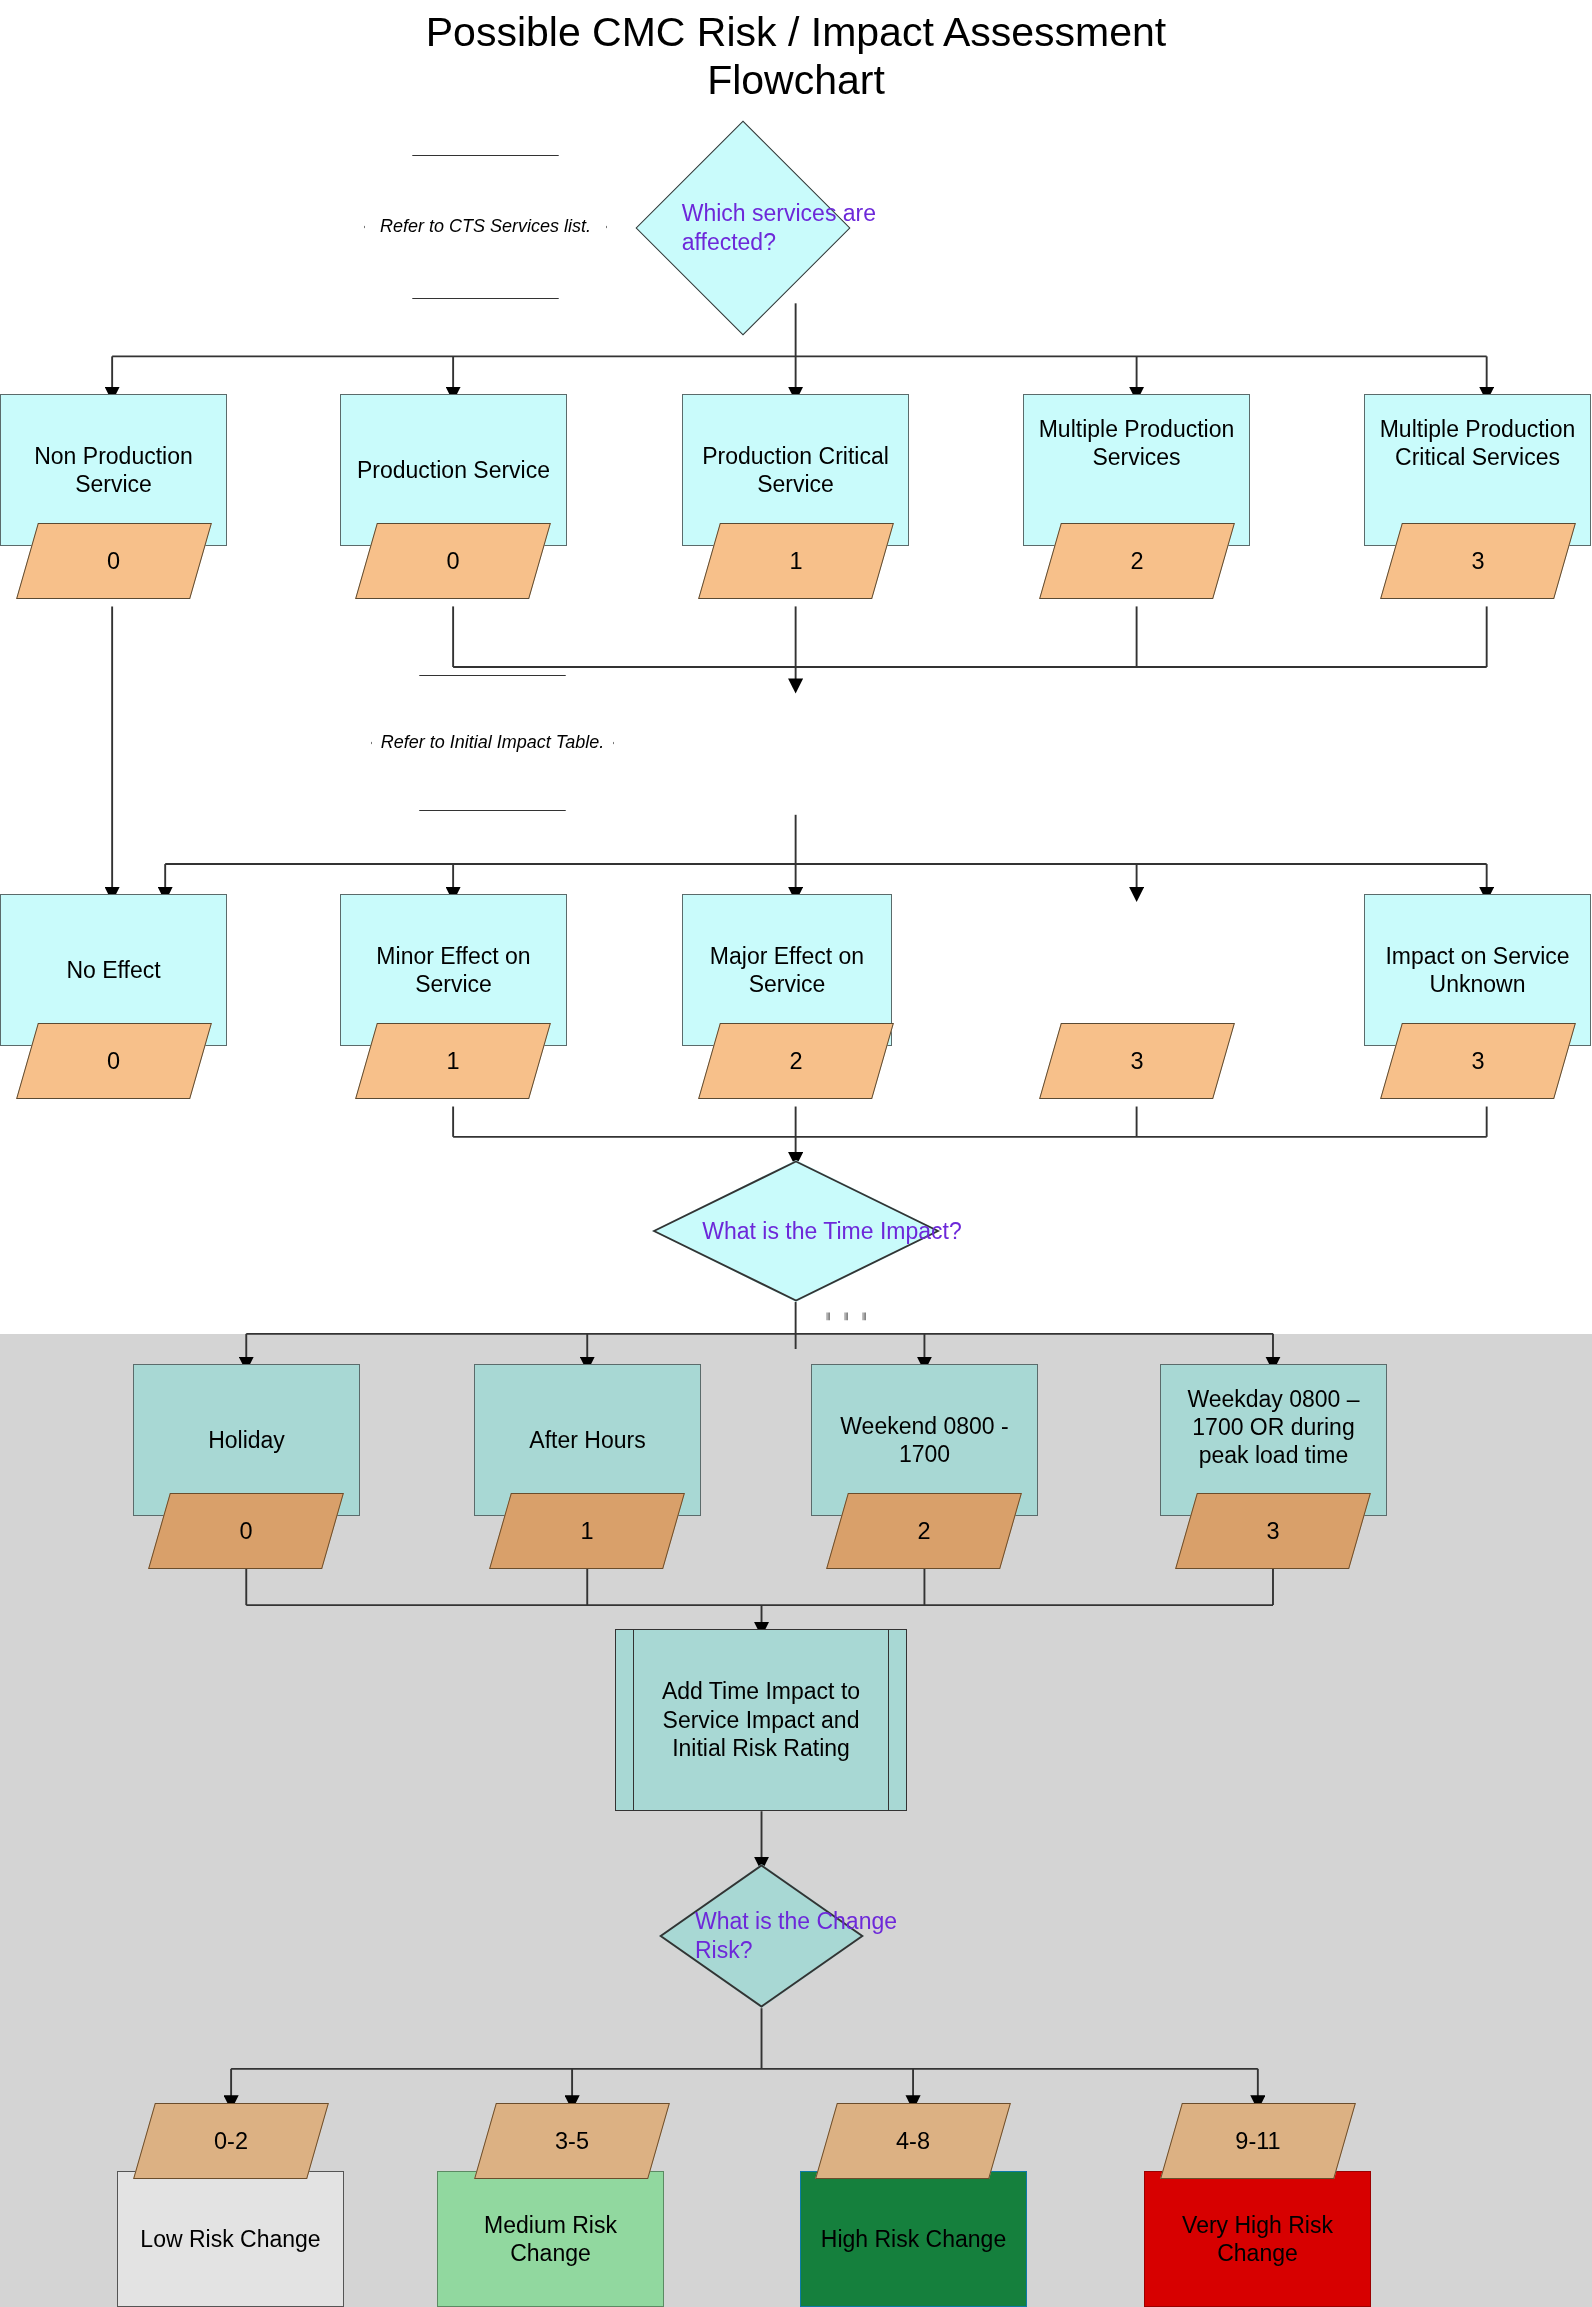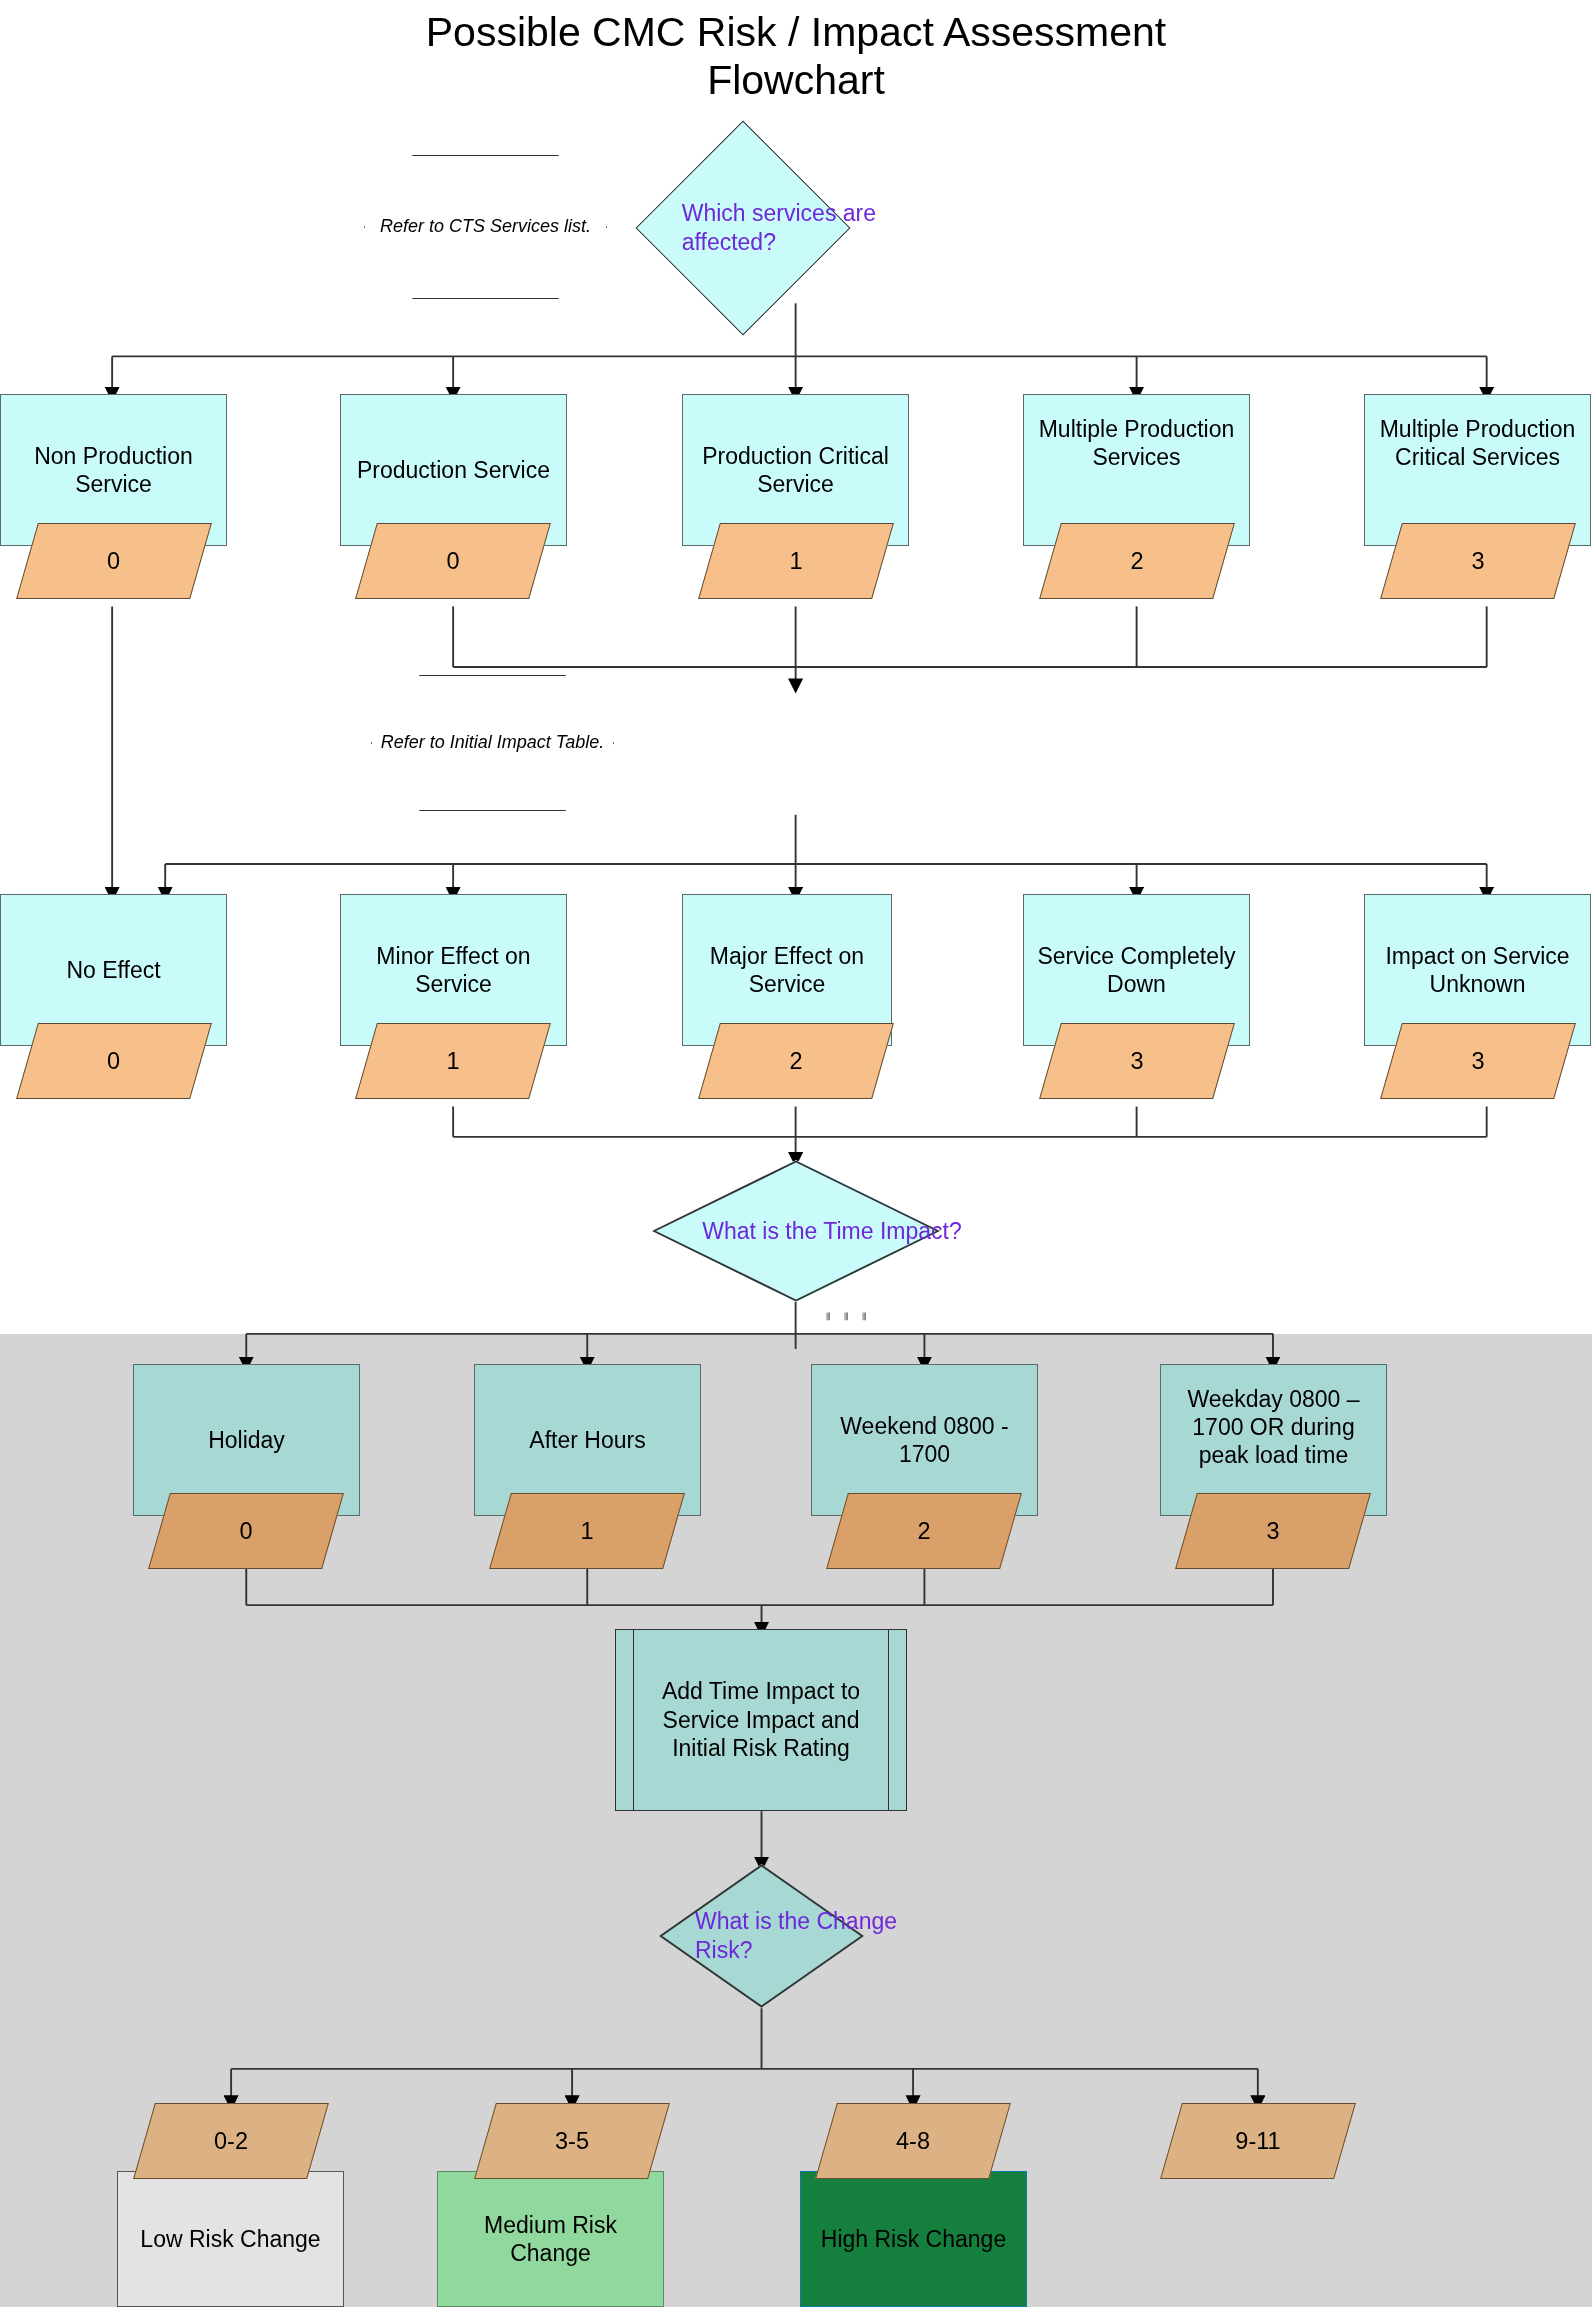--- a/index.html
+++ b/index.html
@@ -213,23 +213,20 @@
   </div>
 
   <div class="box cyan" style="left:682px;top:894px;width:210px;height:152px;">
     <span class="boxlabel">Major Effect on Service</span>
   </div>
   <div class="para" style="left:709px;top:1023px;width:174px;height:76px;">
     <div class="pshape"></div>
     <span class="pval">2</span>
   </div>
 
-  <div class="box cyan" style="left:1023px;top:894px;width:227px;height:152px;">
-    <span class="boxlabel">Service Completely Down</span>
-  </div>
   <div class="para" style="left:1050px;top:1023px;width:174px;height:76px;">
     <div class="pshape"></div>
     <span class="pval">3</span>
   </div>
 
   <div class="box cyan" style="left:1364px;top:894px;width:227px;height:152px;">
     <span class="boxlabel">Impact on Service Unknown</span>
   </div>
   <div class="para" style="left:1391px;top:1023px;width:174px;height:76px;">
     <div class="pshape"></div>
@@ -309,19 +306,22 @@
   </div>
 
   <div class="box blue" style="left:800px;top:2171px;width:227px;height:136px;">
     <span class="boxlabel">High Risk Change</span>
   </div>
   <div class="para tan" style="left:826px;top:2103px;width:174px;height:76px;">
     <div class="pshape"></div>
     <span class="pval">4-8</span>
   </div>
 
+  <div class="box red" style="left:1144px;top:2171px;width:227px;height:136px;">
+    <span class="boxlabel">Very High Risk Change</span>
+  </div>
   <div class="para tan" style="left:1171px;top:2103px;width:174px;height:76px;">
     <div class="pshape"></div>
     <span class="pval">9-11</span>
   </div>
 
 </div>
 
 
 </body></html>

